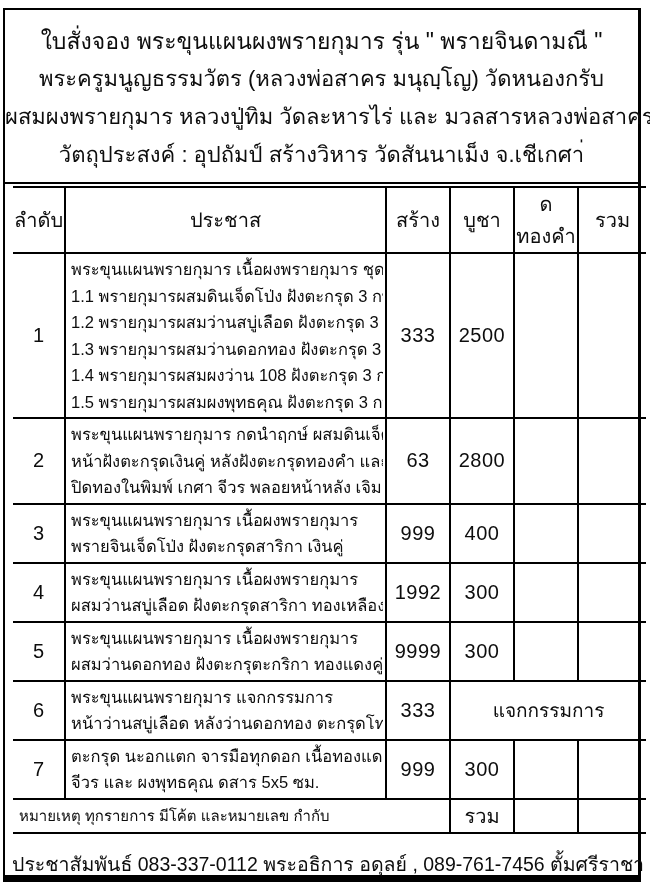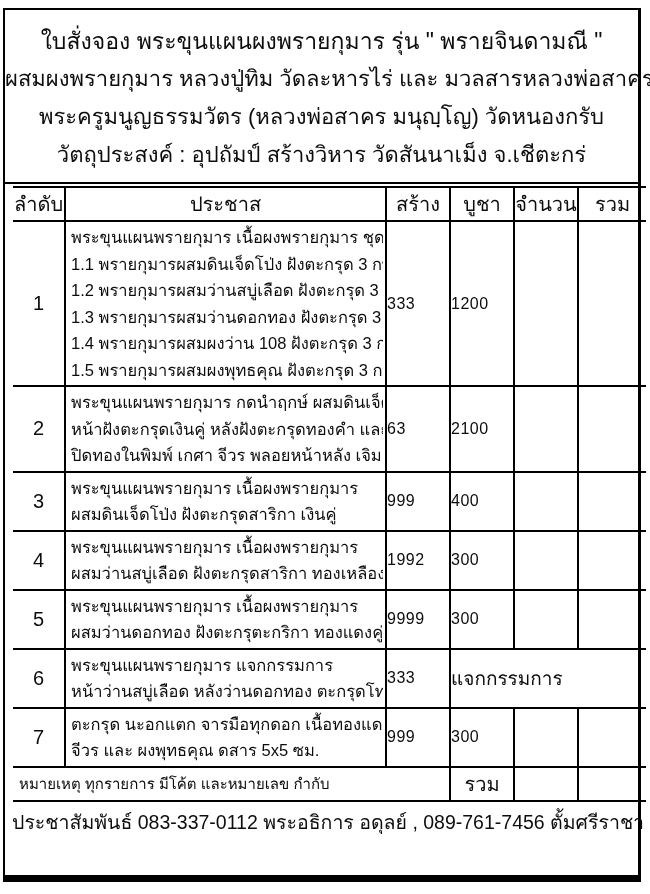--- a/index.html
+++ b/index.html
@@ -15,98 +15,98 @@
   .frow{display:flex;align-items:flex-end;height:31px;font-size:21px;line-height:27px;}
   .lbl{white-space:nowrap;}
   .leader{flex:1 1 auto;border-bottom:2px dotted #000;margin:0 0 4px 2px;height:1px;}
   
   table{width:100%;border-collapse:collapse;table-layout:fixed;margin-top:2px;margin-left:8px;}
   td,th{border:2px solid #000;padding:0;vertical-align:middle;font-weight:normal;}
   td:first-child,th:first-child{border-left:none;}
   td:last-child,th:last-child{border-right:none;}
   th{font-size:20px;height:31px;}
   .noc{text-align:center;font-size:20px;}
-  .numc{text-align:left;font-size:16px;letter-spacing:.5px;}
+  .numc{text-align:center;font-size:20px;letter-spacing:.5px;}
   .itemc{padding:2px 2px 2px 5px;}
   .itemc div{font-size:16.5px;line-height:26.5px;white-space:nowrap;overflow:hidden;}
-  .mergedc{text-align:left;font-size:19px;}
+  .mergedc{text-align:center;font-size:19px;}
   .notec{font-size:15px;padding-left:6px;text-align:left;}
   .sumlbl{text-align:center;font-size:20px;}
   
   .foot{padding:0 6px 0 7px;}
-  .contact{font-size:19.5px;line-height:25px;padding-top:8px;white-space:nowrap;}
+  .contact{font-size:19.5px;line-height:25px;padding-top:18px;white-space:nowrap;}
 </style>
 </head>
 <body>
 
 <div class="page">
 
   <div class="hdr">
     <div class="l1">ใบสั่งจอง พระขุนแผนผงพรายกุมาร  รุ่น " พรายจินดามณี "</div>
+    <div>พระครูมนูญธรรมวัตร (หลวงพ่อสาคร มนุญฺโญ) วัดหนองกรับ</div>
     <div>ผสมผงพรายกุมาร หลวงปู่ทิม วัดละหารไร่ และ มวลสารหลวงพ่อสาคร</div>
-    <div>พระครูมนูญธรรมวัตร (หลวงพ่อสาคร มนุญฺโญ) วัดหนองกรับ</div>
-    <div>วัตถุประสงค์ : อุปถัมป์ สร้างวิหาร วัดสันนาเม็ง จ.เชีตะกร่</div>
+    <div>วัตถุประสงค์ : อุปถัมป์ สร้างวิหาร วัดสันนาเม็ง จ.เชีเกศา่</div>
   </div>
 
   <div class="rule"></div>
 
 
   <table>
     <colgroup>
       <col style="width:52px">
         <col style="width:321px">
         <col style="width:64px">
       <col style="width:64px">
         <col style="width:64px">
         <col>
     </colgroup>
     <tbody>
         <tr>
       <th>ลำดับ</th>
       <th>ประชาส</th>
       <th>สร้าง</th>
       <th>บูชา</th>
-      <th>จำนวน</th>
+      <th>ดทองคำ</th>
       <th>รวม</th>
     </tr>
 
     <tr style="height:162px">
       <td class="noc">1</td>
       <td class="itemc">
         <div>พระขุนแผนพรายกุมาร เนื้อผงพรายกุมาร ชุดกรรมการ</div>
         <div>1.1 พรายกุมารผสมดินเจ็ดโป่ง  ฝังตะกรุด 3 กษัตริย์</div>
         <div>1.2 พรายกุมารผสมว่านสบู่เลือด ฝังตะกรุด 3 กษัตริย์</div>
         <div>1.3 พรายกุมารผสมว่านดอกทอง ฝังตะกรุด 3 กษัตริย์</div>
         <div>1.4 พรายกุมารผสมผงว่าน 108 ฝังตะกรุด 3 กษัตริย์</div>
         <div>1.5 พรายกุมารผสมผงพุทธคุณ  ฝังตะกรุด 3 กษัตริย์</div>
       </td>
       <td class="numc">333</td>
-      <td class="numc">1200</td>
+      <td class="numc">2500</td>
       <td></td>
       <td></td>
     </tr>
 
     <tr style="height:80px">
       <td class="noc">2</td>
       <td class="itemc">
         <div>พระขุนแผนพรายกุมาร กดนำฤกษ์ ผสมดินเจ็ดโป่ง</div>
         <div>หน้าฝังตะกรุดเงินคู่ หลังฝังตะกรุดทองคำ และ เงิน</div>
         <div>ปิดทองในพิมพ์ เกศา จีวร พลอยหน้าหลัง เจิมแป้ง</div>
       </td>
       <td class="numc">63</td>
-      <td class="numc">2100</td>
+      <td class="numc">2800</td>
       <td></td>
       <td></td>
     </tr>
 
     <tr style="height:55px">
       <td class="noc">3</td>
       <td class="itemc">
         <div>พระขุนแผนพรายกุมาร เนื้อผงพรายกุมาร</div>
-        <div>ผสมดินเจ็ดโป่ง  ฝังตะกรุดสาริกา เงินคู่</div>
+        <div>พรายจินเจ็ดโป่ง  ฝังตะกรุดสาริกา เงินคู่</div>
       </td>
       <td class="numc">999</td>
       <td class="numc">400</td>
       <td></td>
       <td></td>
     </tr>
 
     <tr style="height:56px">
       <td class="noc">4</td>
       <td class="itemc">

